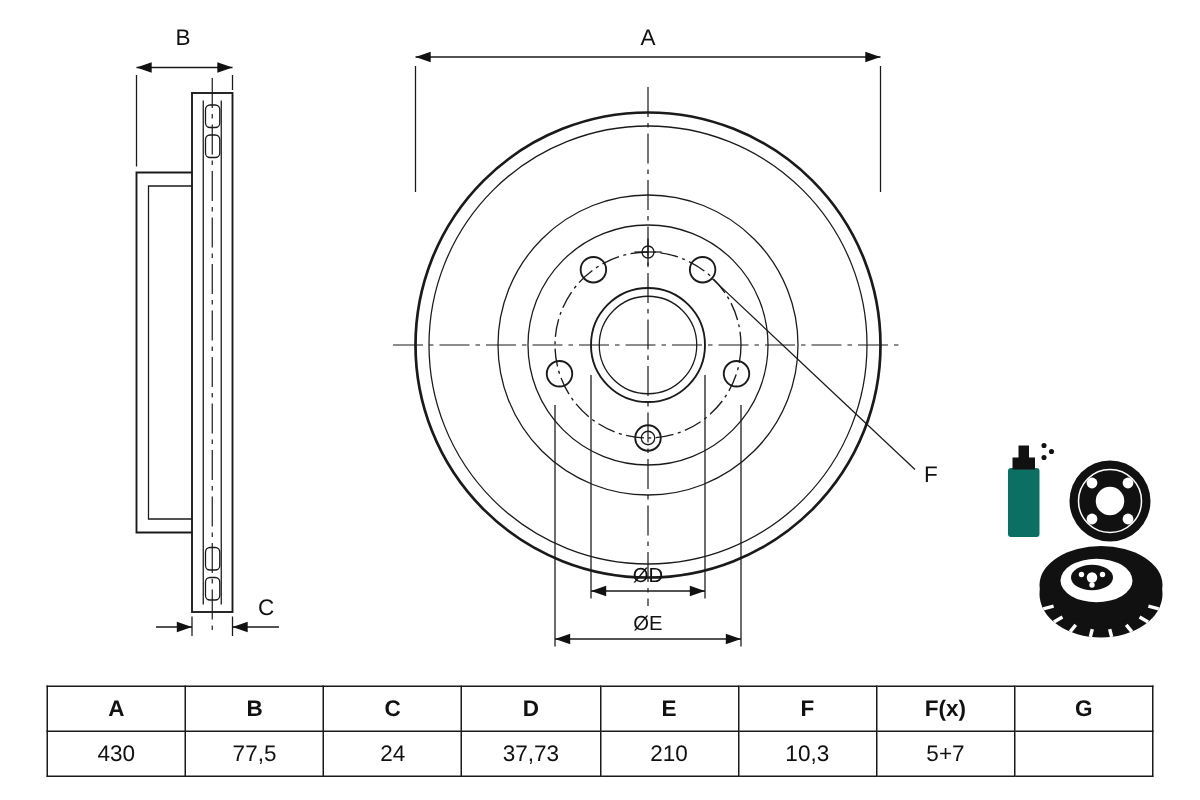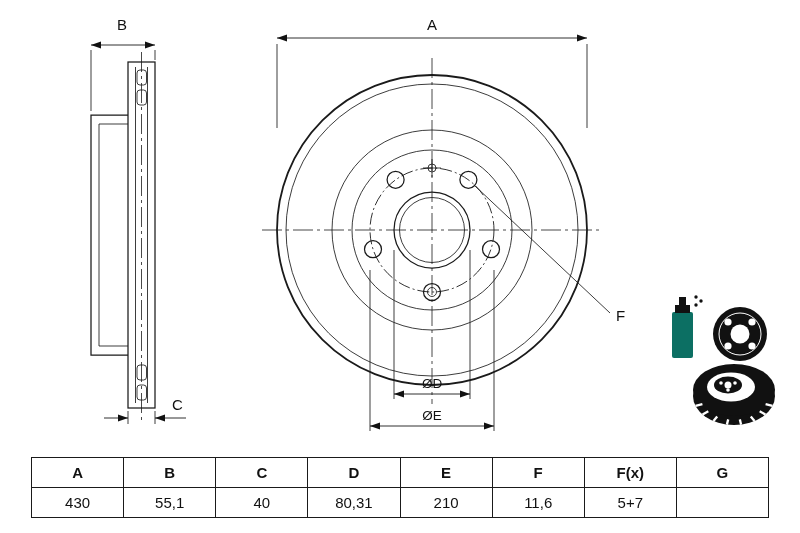--- a/index.html
+++ b/index.html
@@ -168,24 +168,24 @@
         <th>D</th>
         <th>E</th>
         <th>F</th>
         <th>F(x)</th>
         <th>G</th>
       </tr>
     </thead>
     <tbody>
       <tr>
         <td>430</td>
-        <td>55,1</td>
-        <td>40</td>
-        <td>80,31</td>
+        <td>77,5</td>
+        <td>24</td>
+        <td>37,73</td>
         <td>210</td>
-        <td>11,6</td>
+        <td>10,3</td>
         <td>5+7</td>
         <td></td>
       </tr>
     </tbody>
   </table>
 
 </div>
 
 </body></html>

